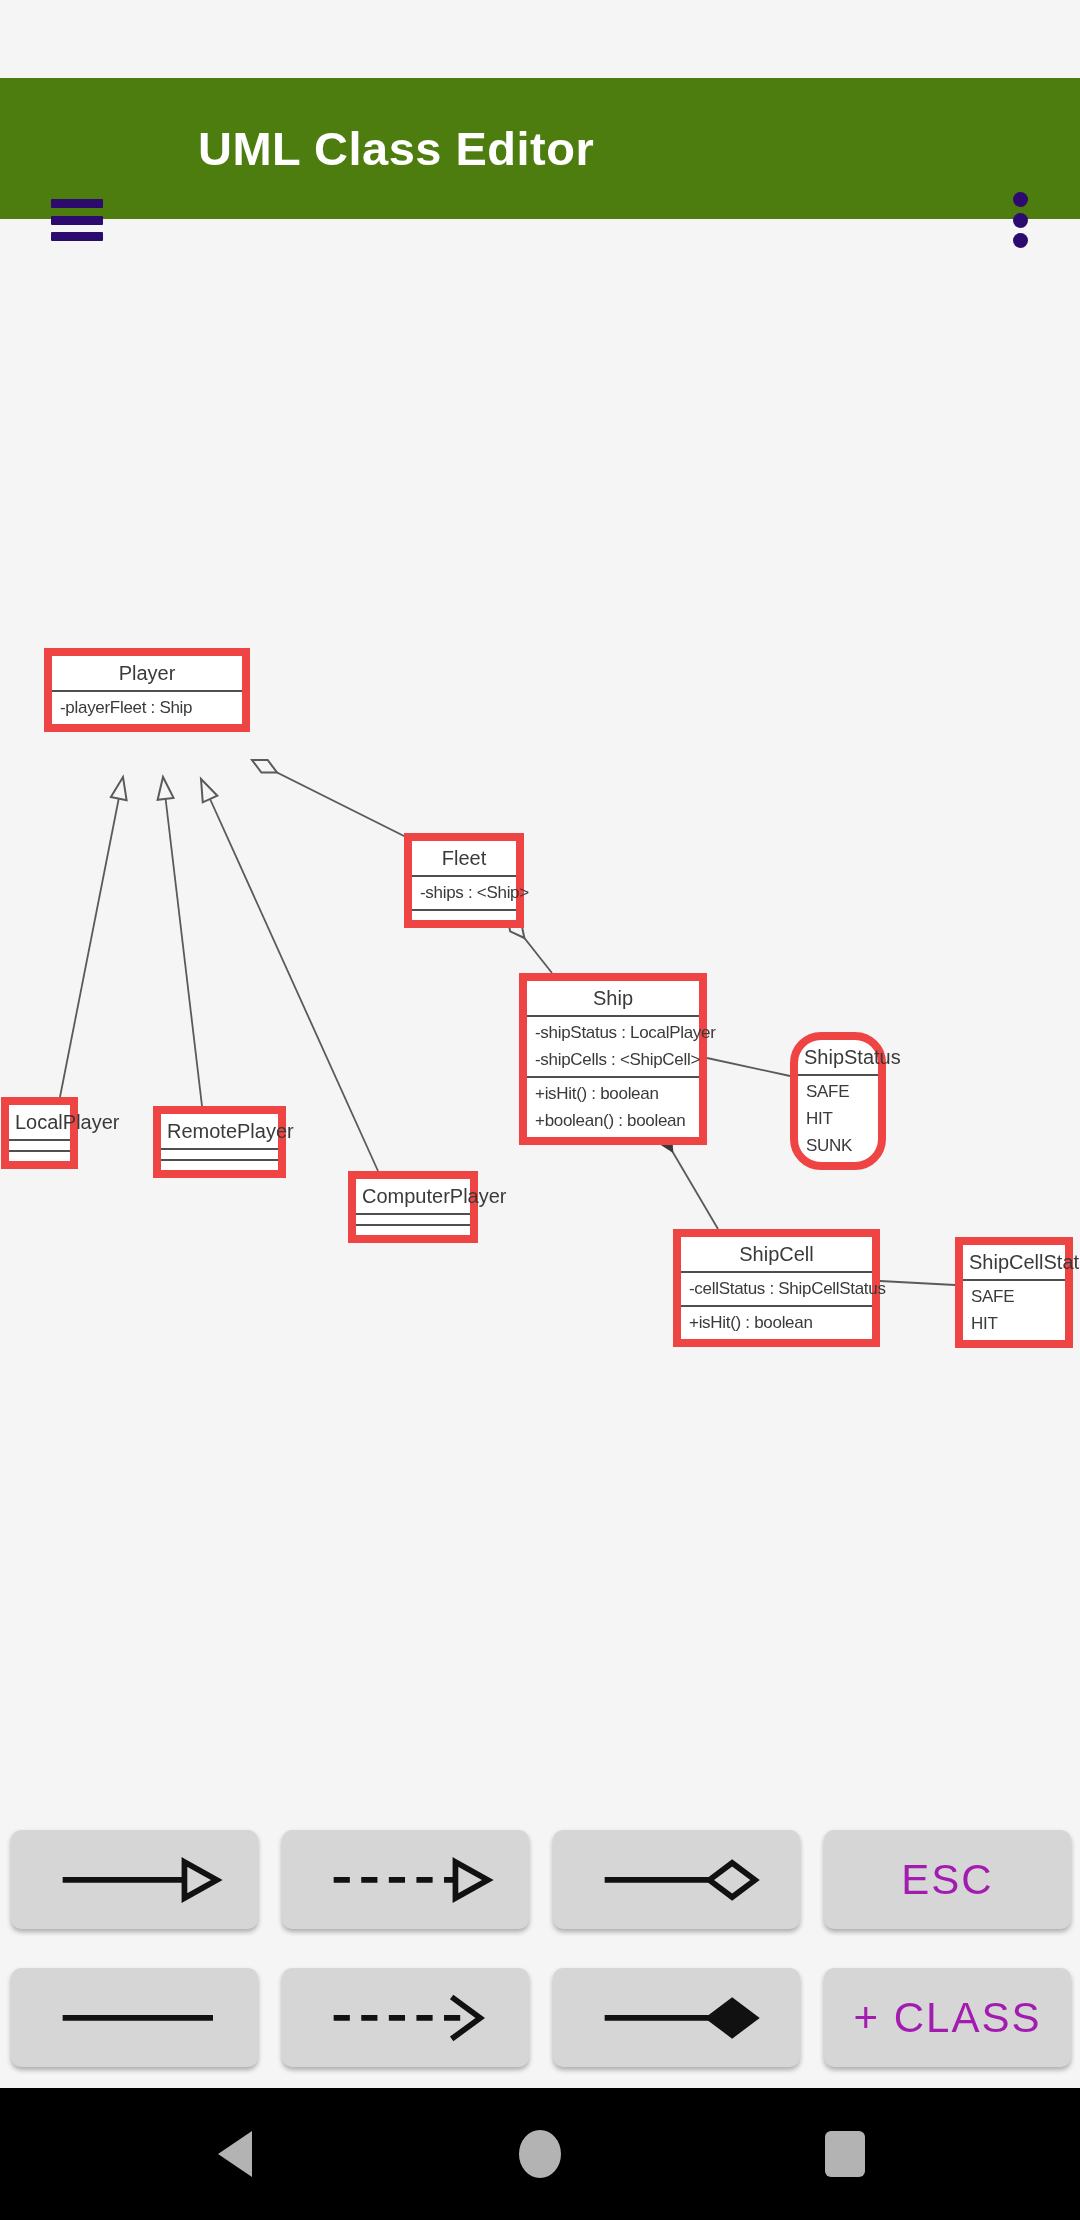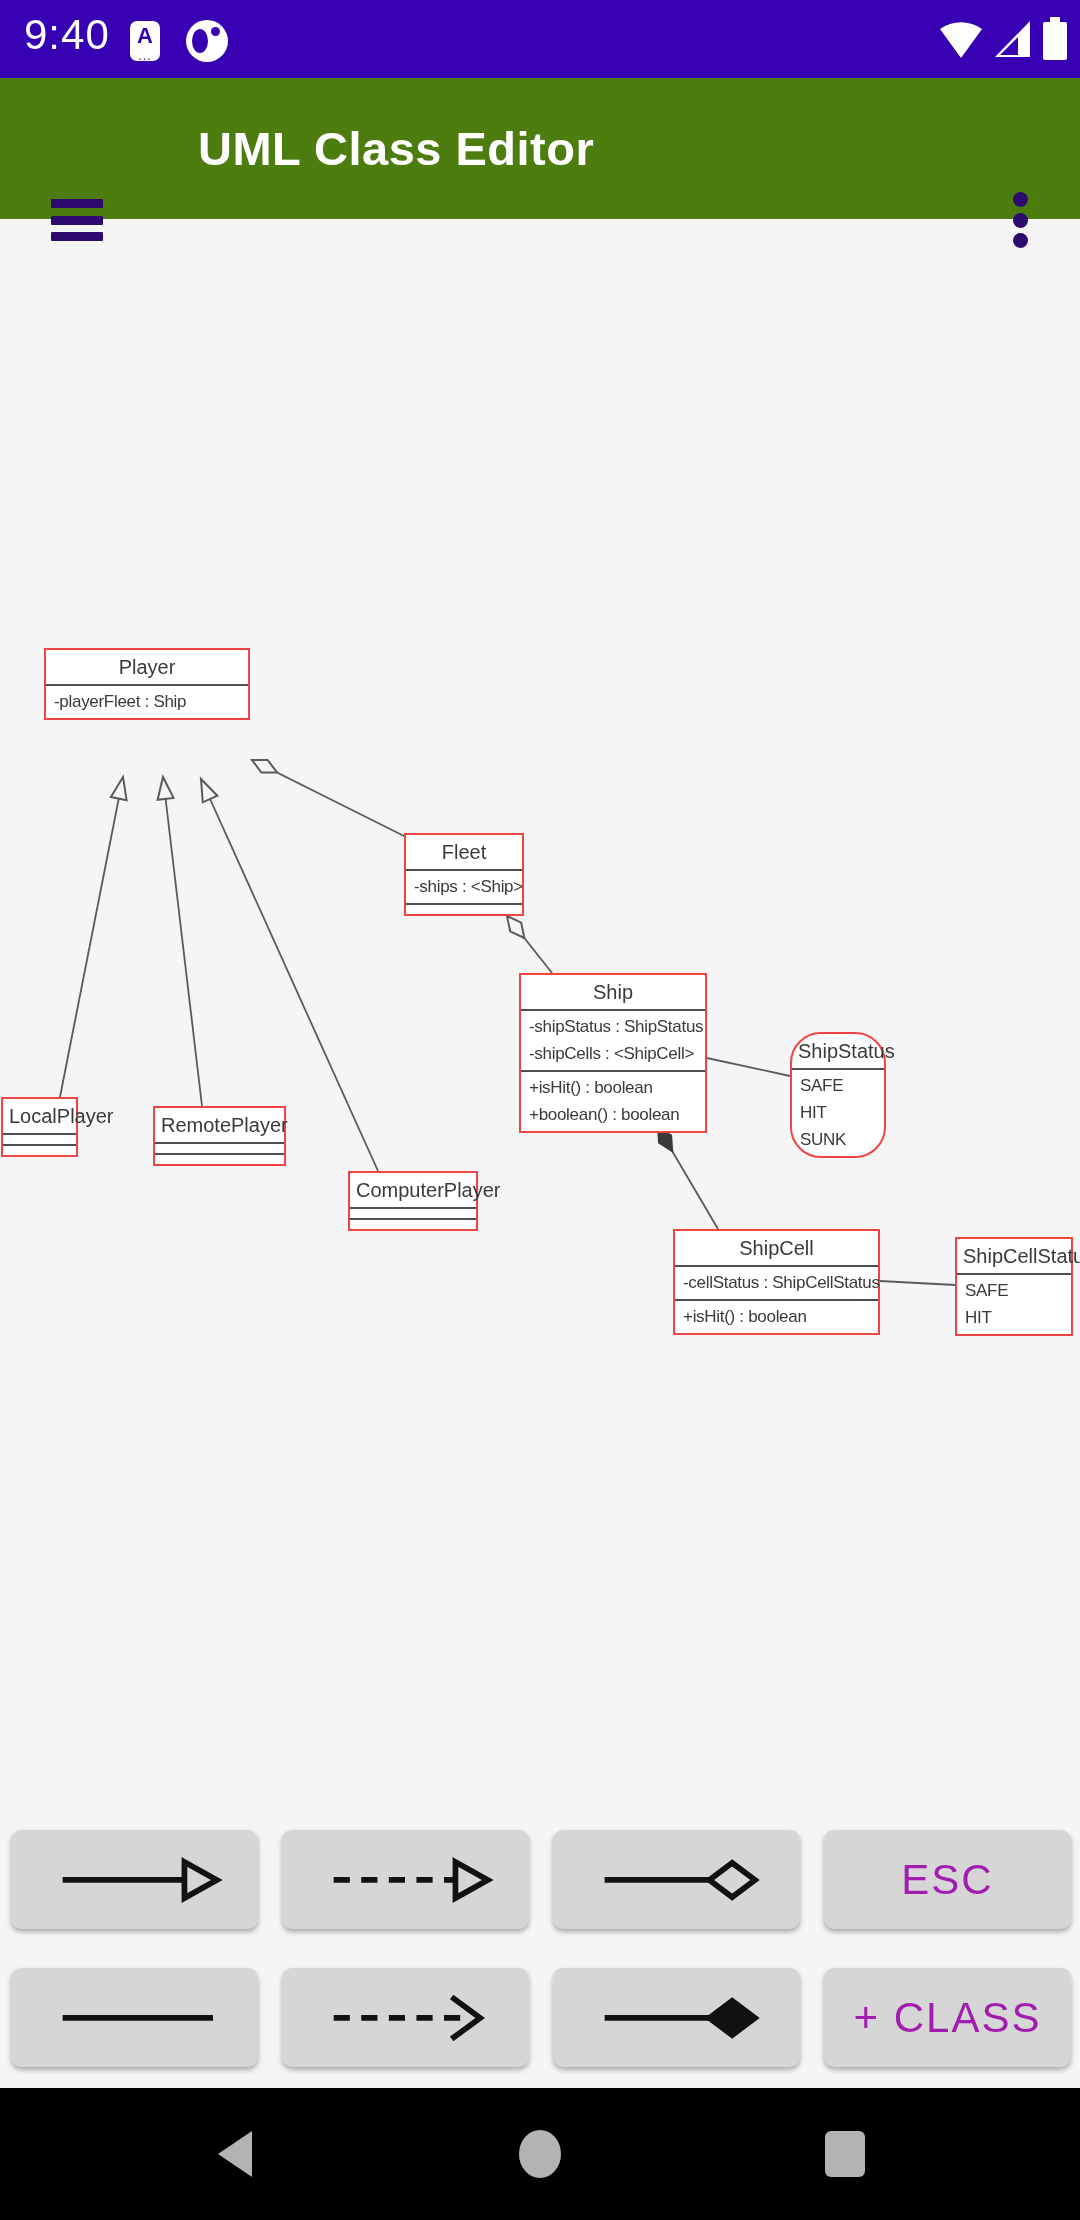--- a/index.html
+++ b/index.html
@@ -23,21 +23,21 @@
   .hamburger{position:absolute;left:51px;top:121px;width:52px;height:42px;display:flex;flex-direction:column;justify-content:space-between;cursor:pointer;}
   .hamburger span{display:block;height:9px;background:#2d0b6e;border-radius:1px;}
   .app-title{position:absolute;left:198px;top:0;height:141px;display:flex;align-items:center;
              color:#ffffff;font-size:47px;font-weight:bold;letter-spacing:0.5px;}
   .overflow{position:absolute;right:48px;top:114px;width:24px;height:56px;display:flex;flex-direction:column;justify-content:space-between;align-items:center;cursor:pointer;}
   .overflow i{width:15px;height:15px;border-radius:50%;background:#2d0b6e;}
 
   
   #edge-layer{position:absolute;left:0;top:0;width:1080px;height:2220px;z-index:5;pointer-events:none;}
   #class-layer{position:absolute;left:0;top:0;width:1080px;height:2220px;z-index:6;}
-  .uml-class{position:absolute;background:#ffffff;border:2px solid #ef4444;box-sizing:border-box;color:#3a3a3a;}
+  .uml-class{position:absolute;background:#ffffff;border:8px solid #ef4444;box-sizing:border-box;color:#3a3a3a;}
   .uml-title{text-align:center;font-size:20px;padding:6px 6px 5px 6px;white-space:nowrap;}
   .uml-comp{border-top:2px solid #4f4f4f;padding:2px 8px 3px 8px;}
   .uml-comp.empty{padding:0;height:9px;}
   .uml-line{font-size:17px;line-height:27px;white-space:nowrap;letter-spacing:-0.3px;}
 
   
   .palette-btn{position:absolute;width:247px;height:99px;background:#d6d6d6;border:none;border-radius:10px;
                box-shadow:0 3px 5px rgba(0,0,0,0.30);cursor:pointer;z-index:20;
                display:flex;align-items:center;justify-content:center;
                font-family:"Liberation Sans",sans-serif;font-size:42px;font-weight:500;color:#a21caf;letter-spacing:2px;}
@@ -84,21 +84,21 @@
       <div class="uml-class" style="left: 404px; top: 833px; width: 120px;">
         <div class="uml-title">Fleet</div>
         <div class="uml-comp">
           <div class="uml-line">-ships : &lt;Ship&gt;</div>
         </div>
         <div class="uml-comp empty"></div>
       </div>
       <div class="uml-class" style="left: 519px; top: 973px; width: 188px;">
         <div class="uml-title">Ship</div>
         <div class="uml-comp">
-          <div class="uml-line">-shipStatus : ShipStatus</div>
+          <div class="uml-line">-shipStatus : LocalPlayer</div>
           <div class="uml-line">-shipCells : &lt;ShipCell&gt;</div>
         </div>
         <div class="uml-comp">
           <div class="uml-line">+isHit() : boolean</div>
           <div class="uml-line">+boolean() : boolean</div>
         </div>
       </div>
       <div class="uml-class" style="left: 790px; top: 1032px; width: 96px; border-radius: 31px;">
         <div class="uml-title">ShipStatus</div>
         <div class="uml-comp">
@@ -133,46 +133,20 @@
         <div class="uml-comp empty"></div>
         <div class="uml-comp empty"></div>
       </div>
       <div class="uml-class" style="left: 348px; top: 1171px; width: 130px;">
         <div class="uml-title">ComputerPlayer</div>
         <div class="uml-comp empty"></div>
         <div class="uml-comp empty"></div>
       </div>
     </div>
 
-  <div class="status-bar">
-    <div class="status-time">9:40</div>
-    <div class="notif-icons">
-      <div class="app-badge">
-        <div class="a">A</div>
-          <div class="dots">...</div>
-      </div>
-      <div class="round-badge">
-        <div class="big"></div>
-          <div class="small"></div>
-      </div>
-    </div>
-    <div class="sys-icons">
-      <svg width="46" height="42" viewBox="0 0 46 42">
-        <path d="M23,40 L2,11 A36,36 0 0 1 44,11 Z" fill="#ffffff"></path>
-      </svg>
-      <svg width="38" height="42" viewBox="0 0 38 42">
-        <path d="M1,39 L36,39 L36,3 Z" fill="#ffffff"></path>
-        <path d="M6,37 L24,37 L24,19 Z" fill="#3700b3"></path>
-      </svg>
-      <svg width="26" height="44" viewBox="0 0 26 44">
-        <rect x="8" y="0" width="10" height="6" fill="#ffffff"></rect>
-        <rect x="1" y="5" width="24" height="38" rx="2" fill="#ffffff"></rect>
-      </svg>
-    </div>
-  </div>
 
   <div class="app-bar">
     <div class="hamburger">
       <span></span>
         <span></span>
         <span></span>
     </div>
     <div class="app-title">UML Class Editor</div>
     <div class="overflow">
       <i></i>

